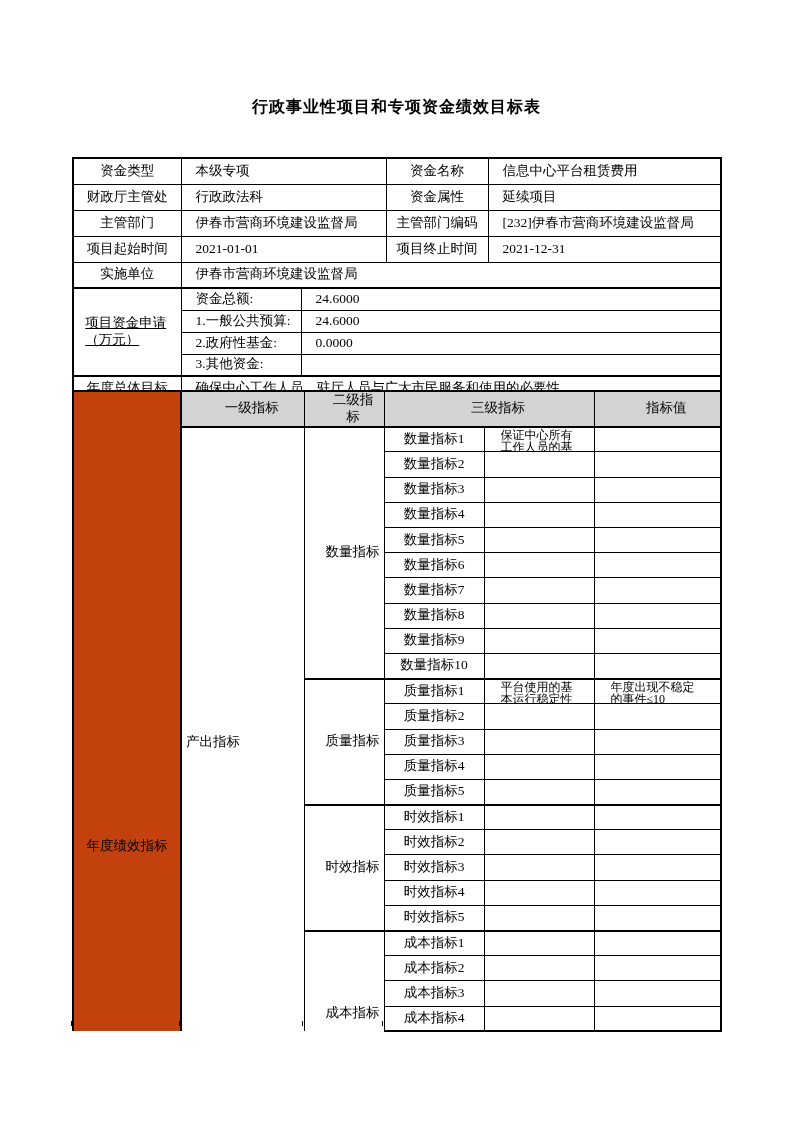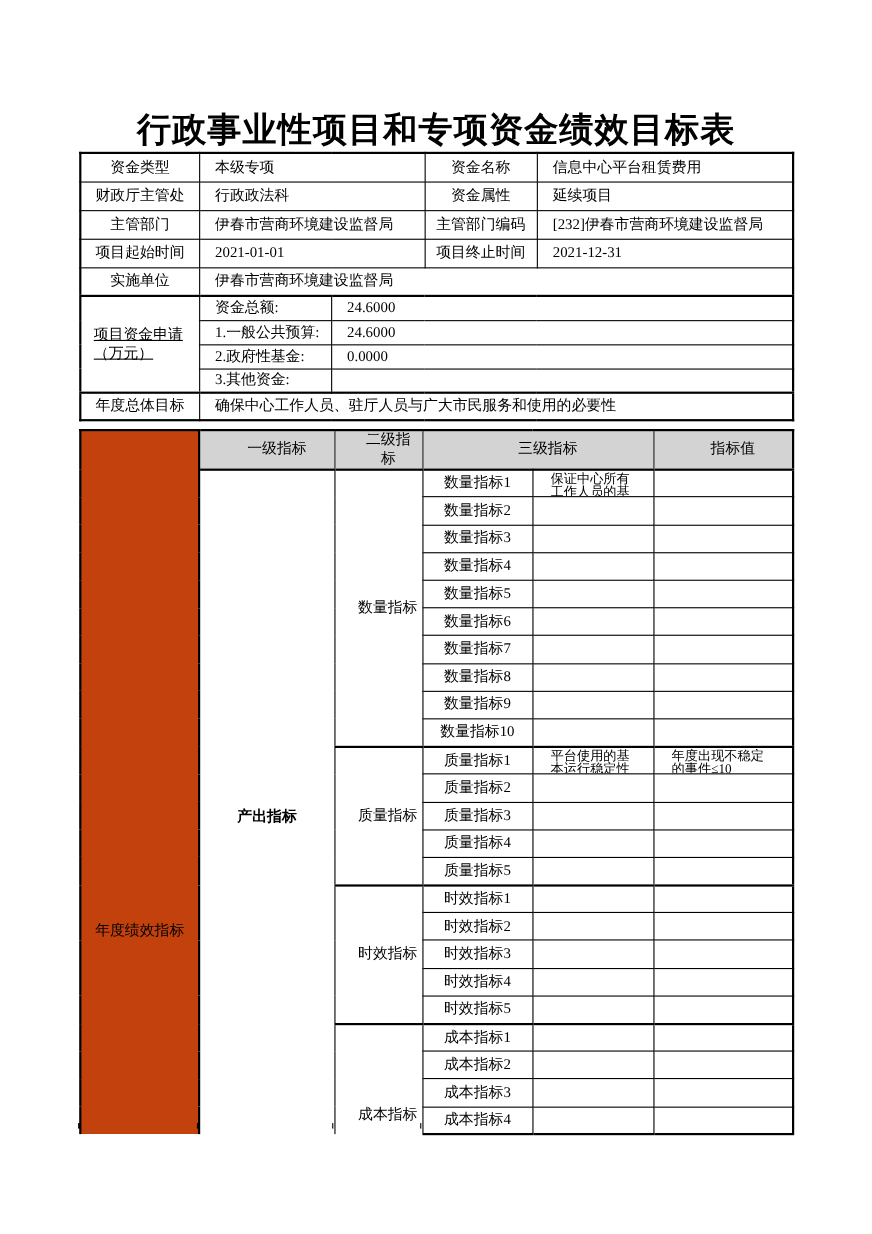--- a/index.html
+++ b/index.html
@@ -4,55 +4,55 @@
 <style>
   * { margin:0; padding:0; box-sizing:border-box; }
   html,body { background:#e8e8e8; }
   body { font-family:"Liberation Serif","DejaVu Serif",serif; color:#000; }
   .page {
     position:relative; width:793px; height:1122px; margin:0 auto;
     background:var(--page-bg,#fff); overflow:hidden;
   }
   .title {
     position:absolute; left:0; top:97px; width:100%;
-    text-align:center; font-size:31px; font-weight:bold; letter-spacing:1px;
+    text-align:center; font-size:16px; font-weight:bold; letter-spacing:1px;
   }
   table {
     position:absolute; left:72px; border-collapse:collapse; table-layout:fixed;
     width:648px; border:2px solid var(--line,#000);
   }
   td, th {
     border:1px solid var(--line,#000); font-size:13.5px; font-weight:normal;
     padding:0 4px; overflow:hidden; vertical-align:middle; line-height:1.25;
     word-break:break-all;
   }
   .lbl { text-align:center; }
   .val { text-align:left; padding-left:14px; }
   
-  .t-info { top:138px; }
+  .t-info { top:157px; }
   .t-info tr { height:26px; }
   .t-info tr.fr { height:22px; }
   .t-info tr.goal { height:25px; }
   .thick-top td { border-top-width:2px; }
   .fund-label div { width:84px; margin:12px auto; text-align:left;text-decoration:underline; }
   
   .t-ind { top:390px; border-bottom:none; }
   .t-ind tr { height:25.2px; }
   .t-ind tr.hdr { height:27px; }
   .t-ind th {
     background:var(--header-bg,#d3d3d3); text-align:center;
     border-bottom-width:2px;
     padding-left:22px;
   }
   .rowlabel {
     background:#c2410c; vertical-align:top; text-align:center;
     border-right-width:2px; border-bottom:none;
   }
   .rowlabel .off { margin-top:446px; }
-  .l1cell { vertical-align:top; text-align:center; border-bottom:none;font-weight:bold; }
+  .l1cell { vertical-align:top; text-align:left; border-bottom:none; }
   .l1cell .off { margin-top:306px; }
   .l2cell { text-align:right; }
   .l2cost { border-bottom:none; }
   .l2cost div { position:relative; top:12px;margin-top:40px; }
   .nm { text-align:center; }
   .ds, .vl { vertical-align:top; padding:0 16px; }
   .clip {
     height:23px; overflow:hidden; line-height:12.5px; font-size:12px;
     padding-top:1px; text-align:left;
   }

